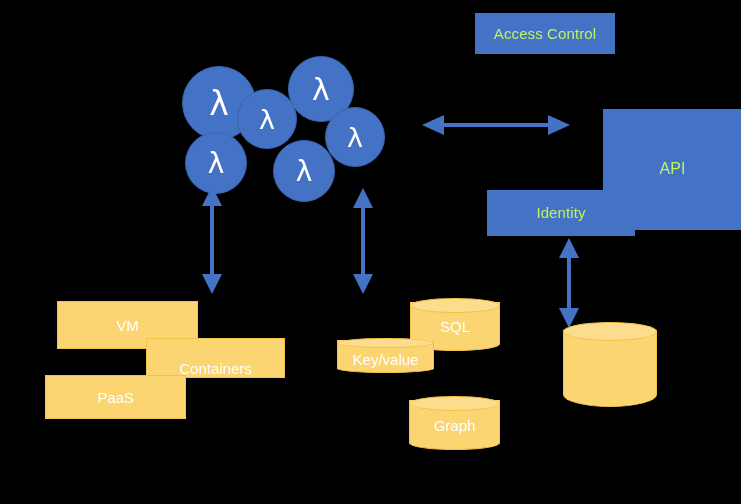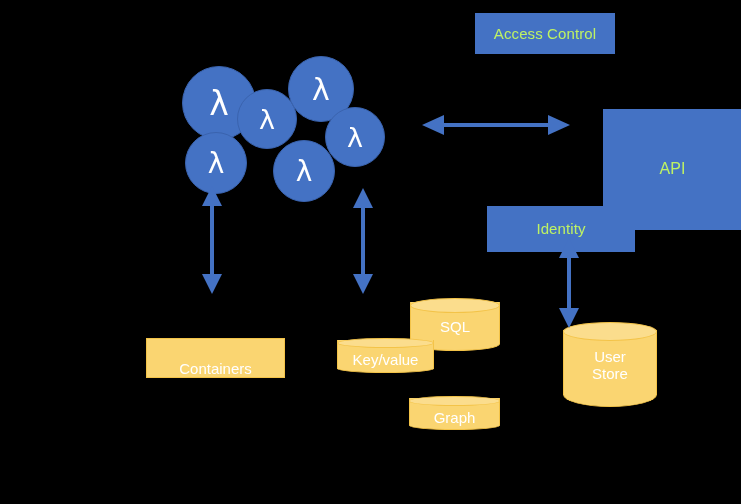--- a/index.html
+++ b/index.html
@@ -143,55 +143,57 @@
   </div>
 
   <div class="node bluebox" style="left:475px;top:13px;width:140px;height:41px;">
     <span>Access Control</span>
   </div>
 
   <div class="node bluebox api" style="left:603px;top:63px;width:139px;height:121px;margin-top:46px;">
     <span>API</span>
   </div>
 
-  <div class="node bluebox" style="left:487px;top:190px;width:148px;height:46px;margin-top:16px;">
+  <div class="node bluebox" style="left:487px;top:190px;width:148px;height:46px;">
     <span>Identity</span>
   </div>
 
+  <div class="node yellowbox" style="left:57px;top:301px;width:141px;height:48px;">
+    <span>VM</span>
+  </div>
 
   <div class="node yellowbox" style="left:146px;top:338px;width:139px;height:40px;align-items:flex-end;">
     <span>Containers</span>
   </div>
 
+  <div class="node yellowbox" style="left:45px;top:375px;width:141px;height:44px;">
+    <span>PaaS</span>
+  </div>
 
   <div class="cylinder" style="left:410px;top:298px;width:90px;height:53px;">
     <div class="cyl-body"></div>
     <div class="cyl-top"></div>
     <div class="cyl-label">SQL</div>
   </div>
 
   <div class="cylinder" style="left:337px;top:338px;width:97px;height:35px;">
     <div class="cyl-body"></div>
     <div class="cyl-top"></div>
     <div class="cyl-label">Key/value</div>
   </div>
 
-  <div class="cylinder" style="left:409px;top:396px;width:91px;height:34px;">
+  <div class="cylinder" style="left:409px;top:396px;width:91px;height:54px;">
     <div class="cyl-body"></div>
     <div class="cyl-top"></div>
     <div class="cyl-label">Graph</div>
   </div>
 
   <div class="cylinder" style="left:563px;top:322px;width:94px;height:85px;">
     <div class="cyl-body" style="top:9%;border-bottom-left-radius:50% 16%;border-bottom-right-radius:50% 16%;"></div>
     <div class="cyl-top" style="height:22%;"></div>
-    <div class="cyl-label" style="top:32%;">
-      <div>User</div>
-      <div>Store</div>
-    </div>
   </div>
 
   <svg class="arrow" style="left:199px;top:186px;width:26px;height:108px;" viewBox="0 0 26 108">
     <line x1="13" y1="16" x2="13" y2="92" stroke="#4472C4" stroke-width="4"></line>
     <polygon points="13,0 23,20 3,20" fill="#4472C4"></polygon>
     <polygon points="13,108 3,88 23,88" fill="#4472C4"></polygon>
   </svg>
 
   <svg class="arrow" style="left:350px;top:188px;width:26px;height:106px;" viewBox="0 0 26 106">
     <line x1="13" y1="16" x2="13" y2="90" stroke="#4472C4" stroke-width="4"></line>

